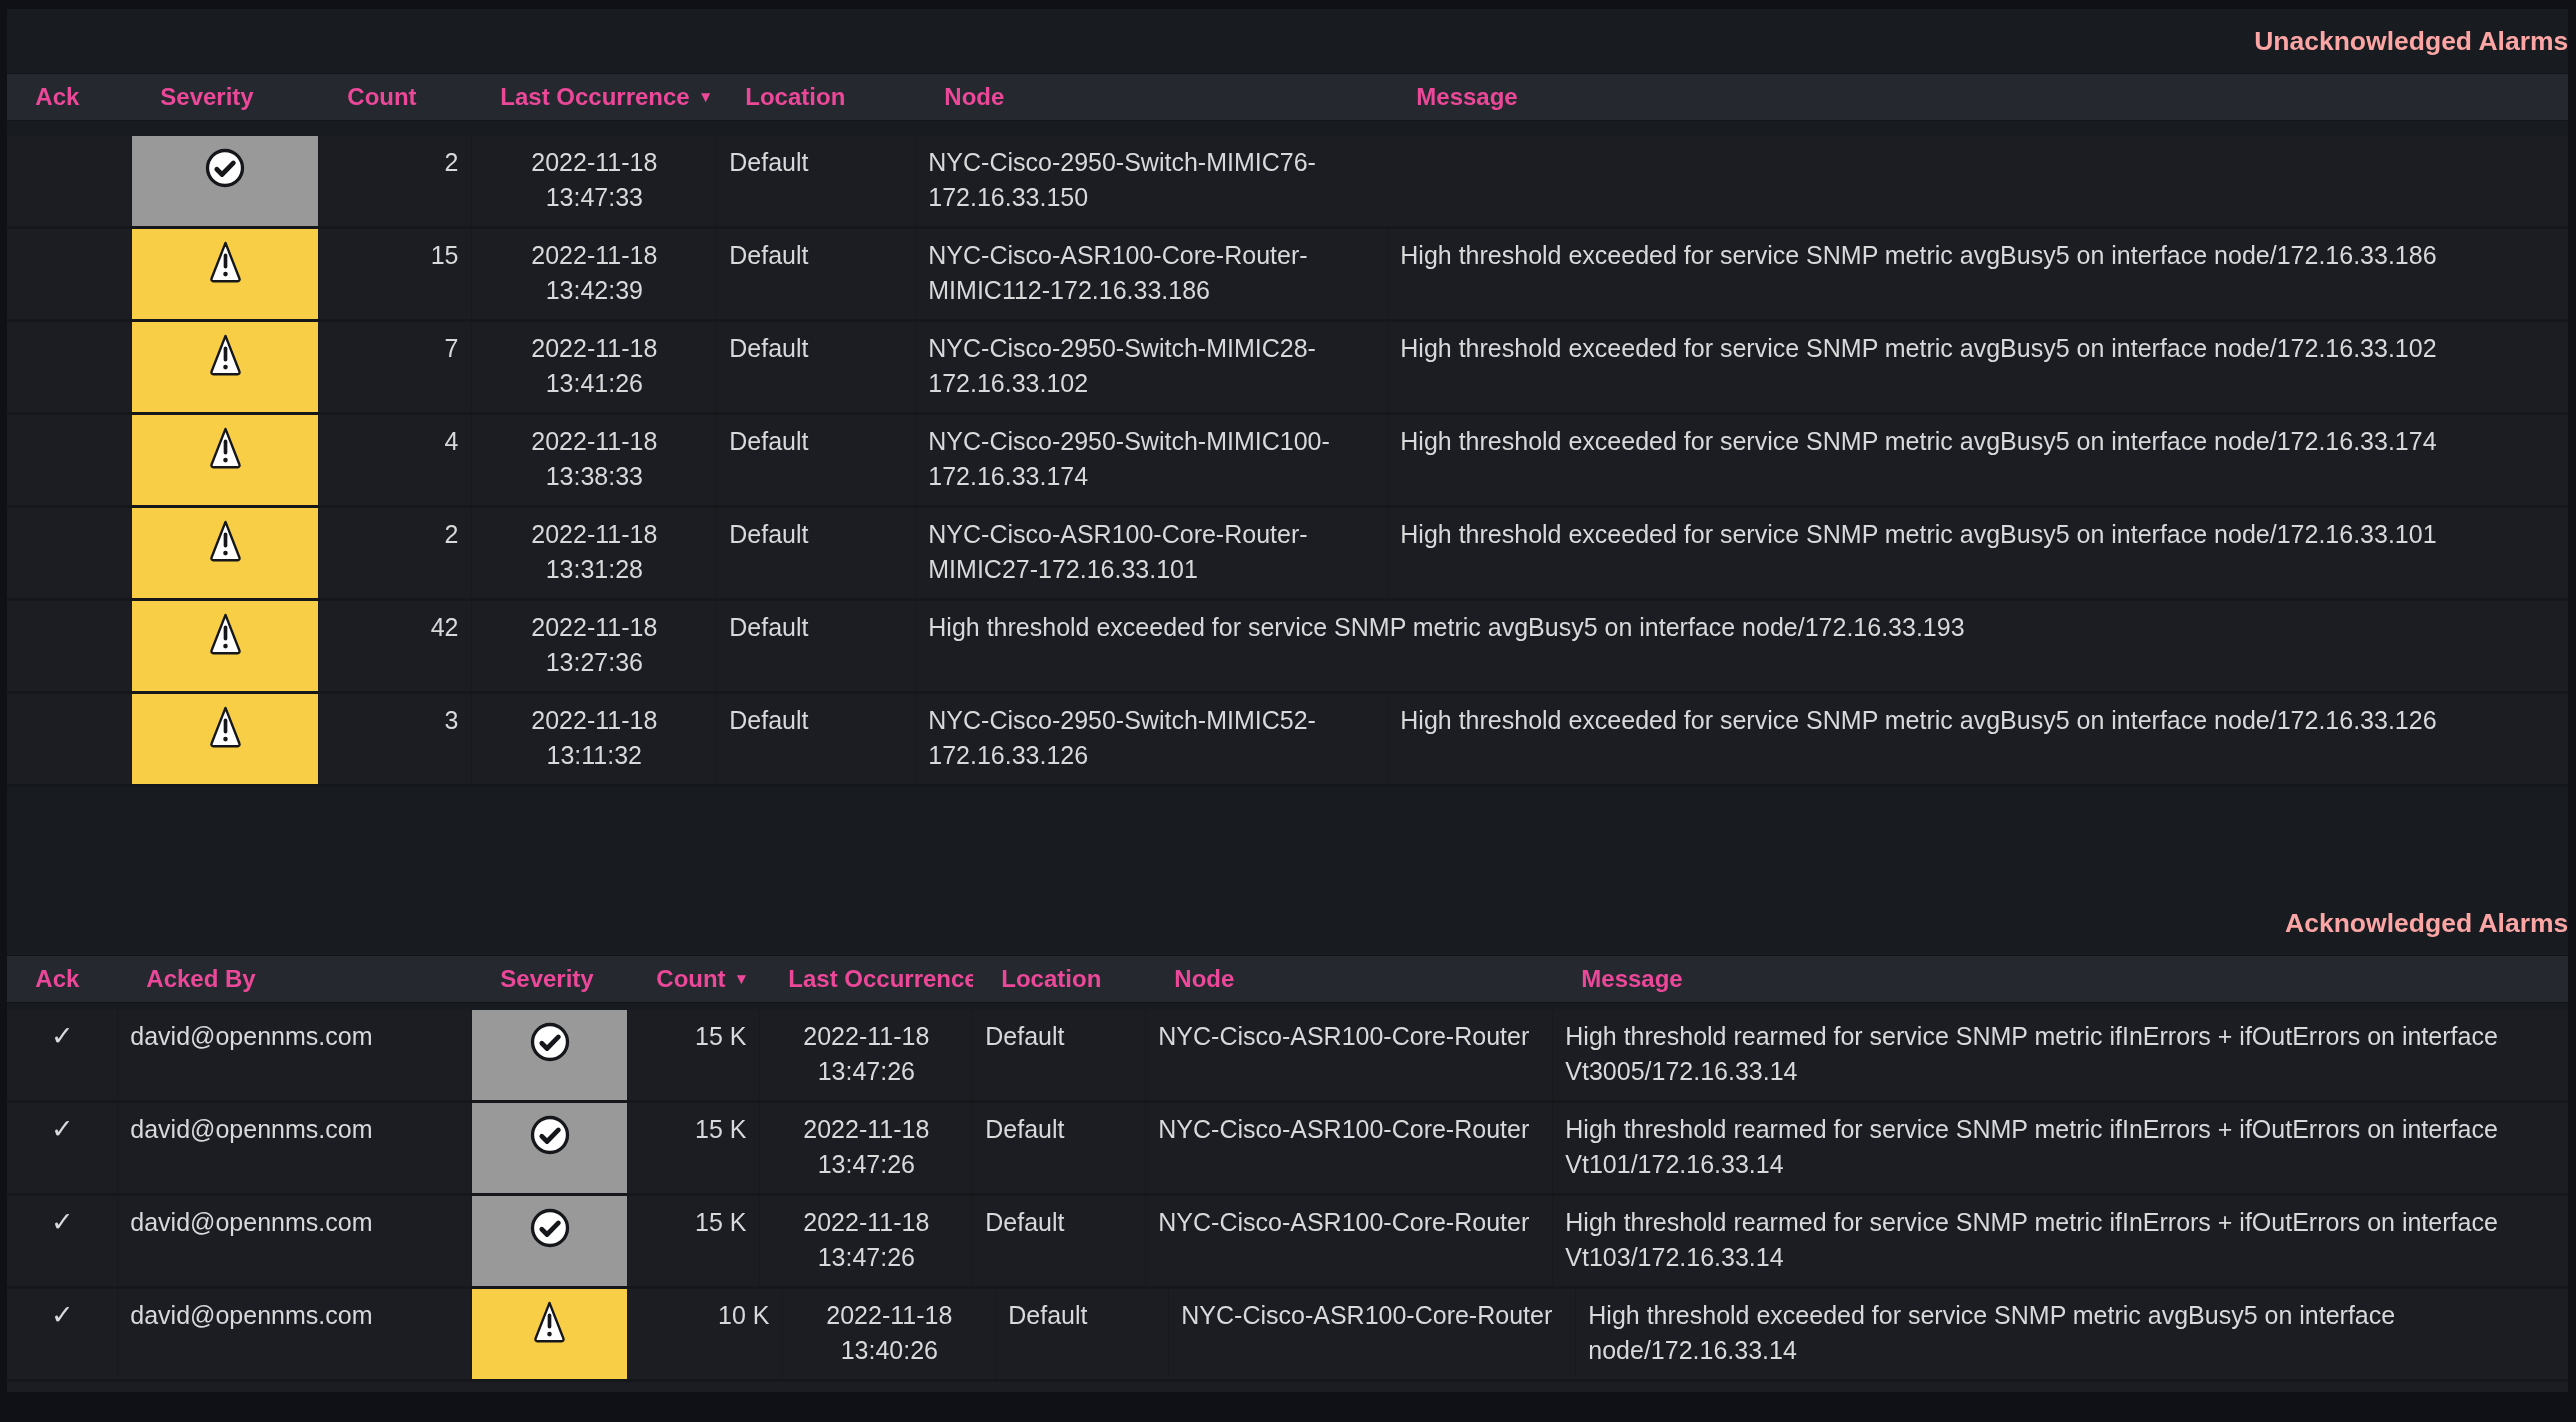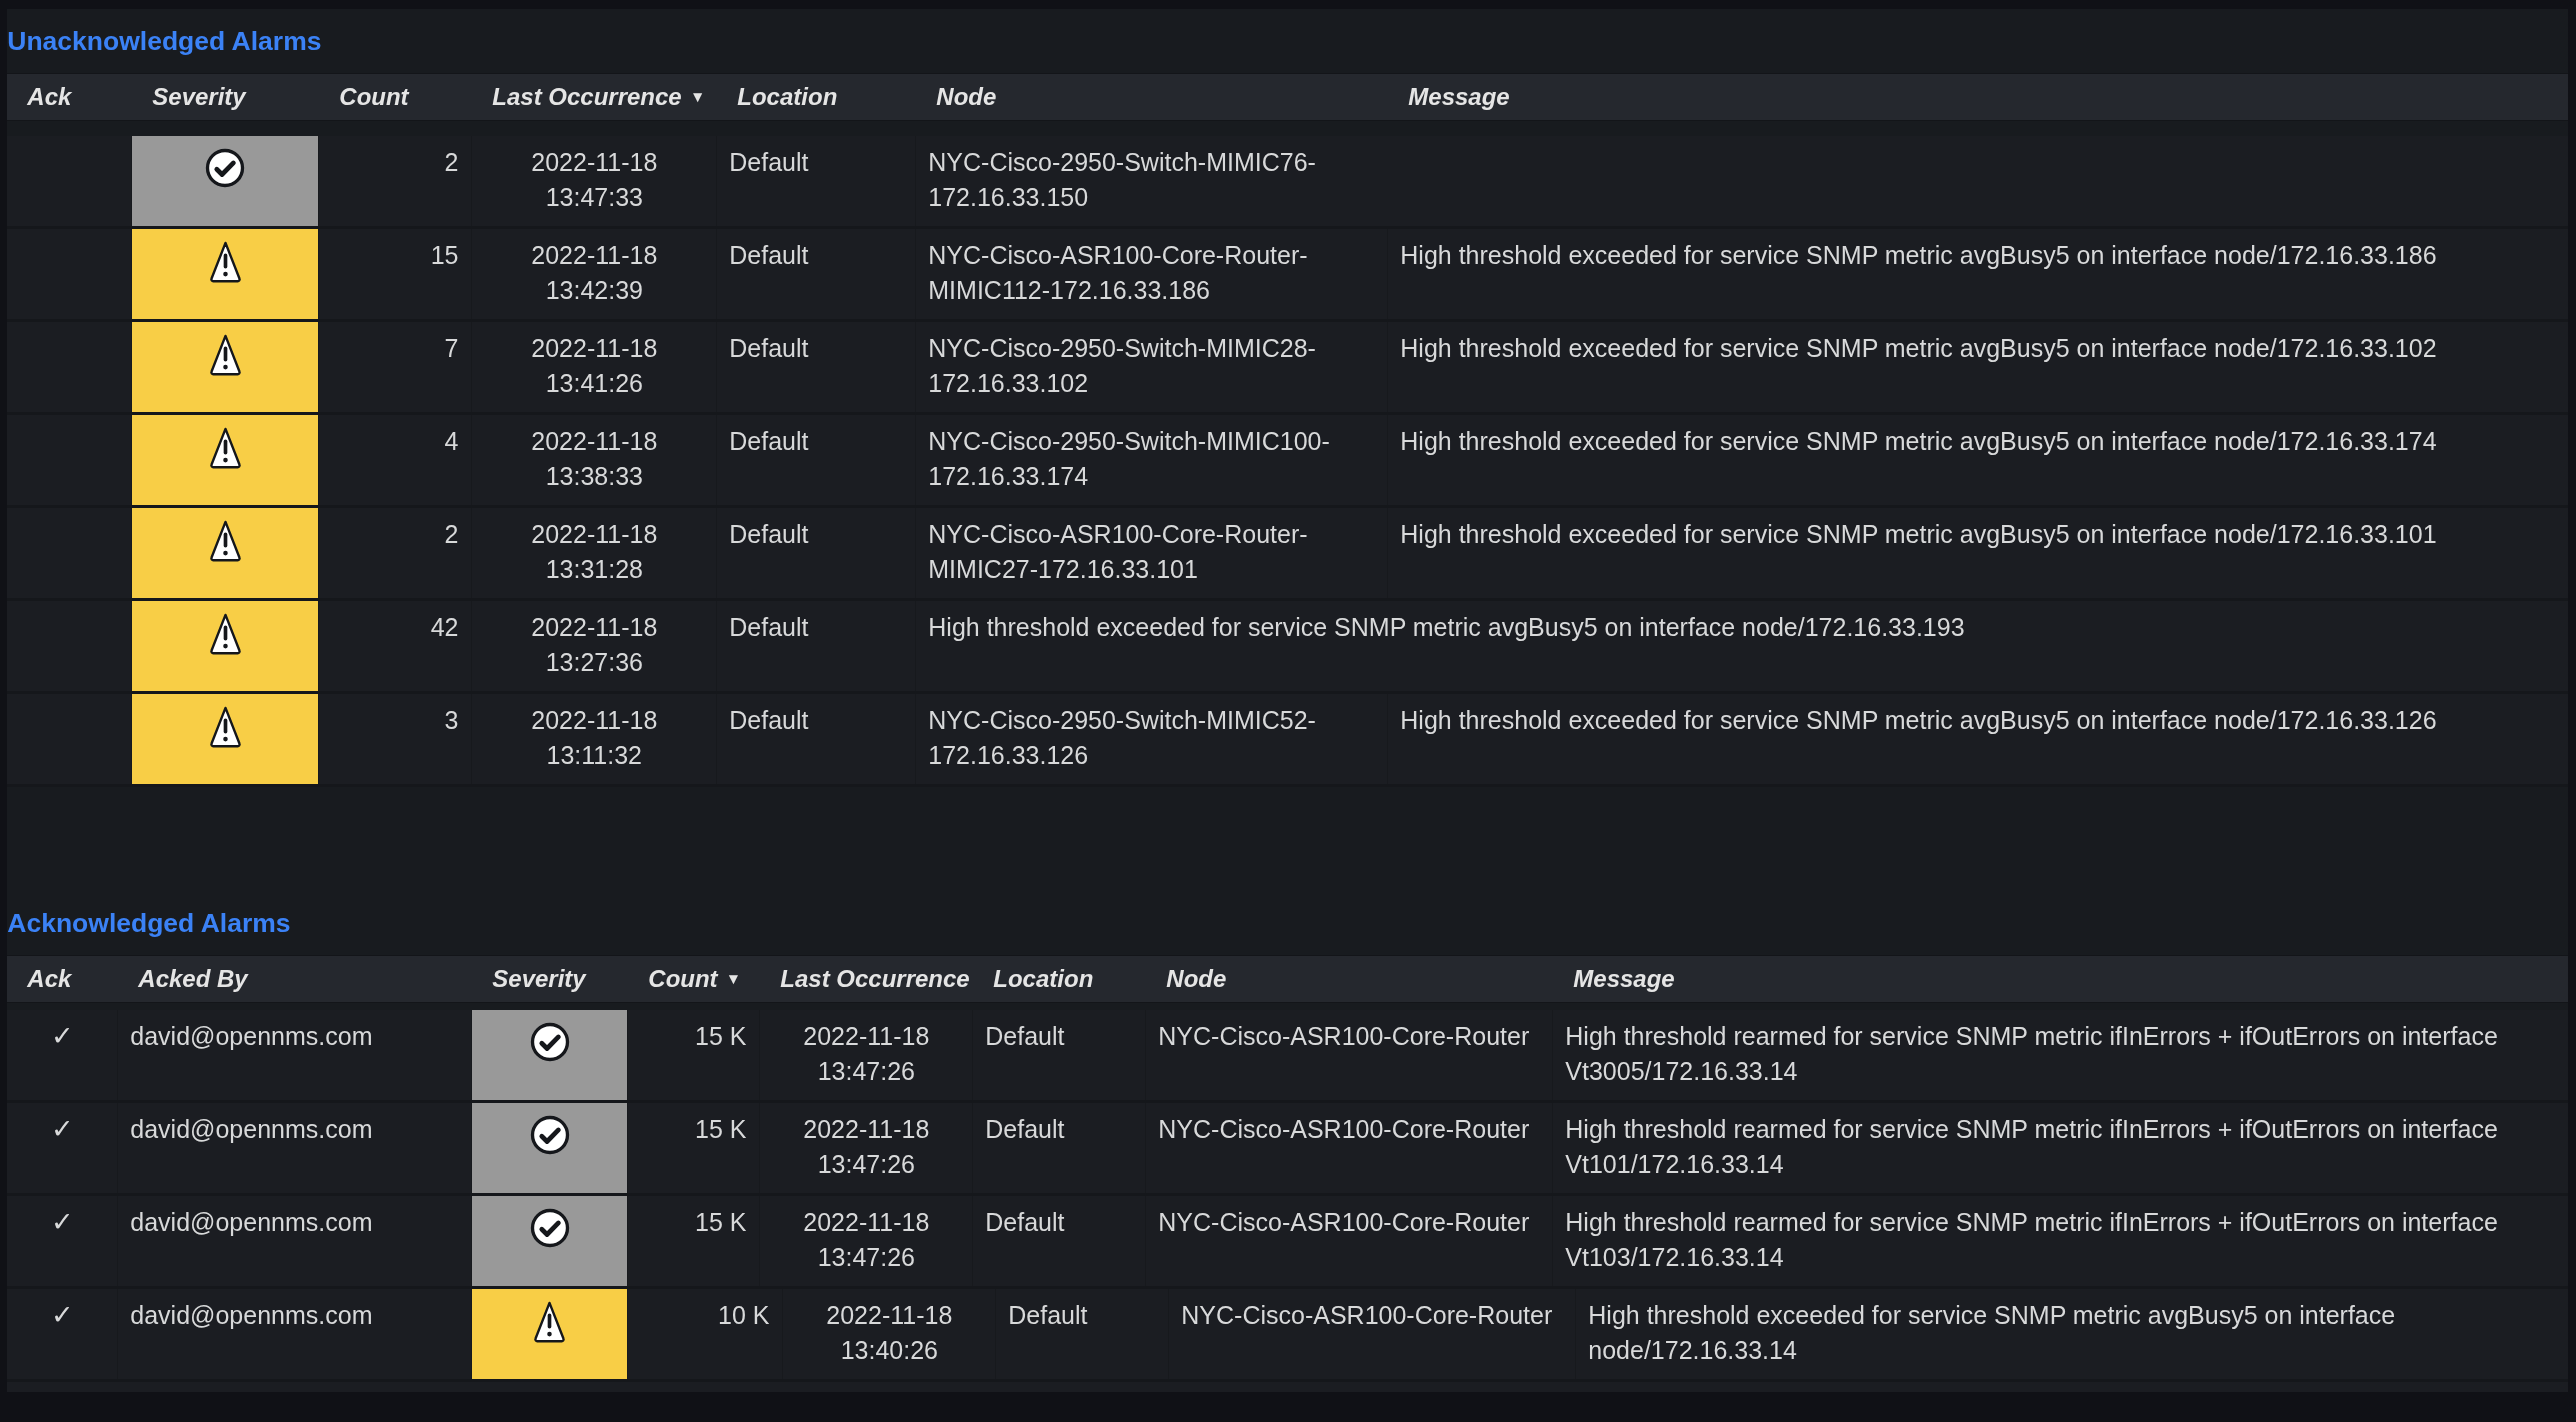--- a/index.html
+++ b/index.html
@@ -11,35 +11,35 @@
     -webkit-font-smoothing:antialiased;
   }
   .panel{
     position:absolute;left:7.3px;width:2561px;
     background:#181b1f;
     overflow:hidden;
   }
   #panel-unack{top:9px;height:893px;}
   #panel-ack{top:891px;height:501px;}
   .panel-title{
-    height:64px;line-height:64px;text-align:left;
-    font-size:26.5px;font-weight:600;color:#3b82f6;
+    height:64px;line-height:64px;text-align:right;
+    font-size:26.5px;font-weight:600;color:#fca5a5;
     cursor:pointer;
   }
   .thead{
     display:flex;height:46px;align-items:center;
     background:#25282e;
     border-top:0.9px solid #131519;
     border-bottom:0.9px solid #131519;
   }
   .th{
-    font-size:24px;font-weight:700;color:#e5e5e5;
-    padding-left:20px;box-sizing:border-box;
+    font-size:24px;font-weight:700;color:#ec4899;
+    padding-left:28px;box-sizing:border-box;
     white-space:nowrap;overflow:hidden;
-    cursor:pointer;flex:0 0 auto;font-style:italic;
+    cursor:pointer;flex:0 0 auto;
   }
   .th.flexfill{flex:1 1 auto;}
   .sort-caret{font-size:15.5px;margin-left:8.2px;display:inline-block;transform:translateY(-2.7px);}
   .tbody{padding-top:14.6px;}
   #panel-ack .tbody{padding-top:7.3px;}
   .row{
     display:flex;min-height:90px;
     background:#1b1d22;
     border-bottom:3.7px solid #15171b;
     cursor:pointer;

